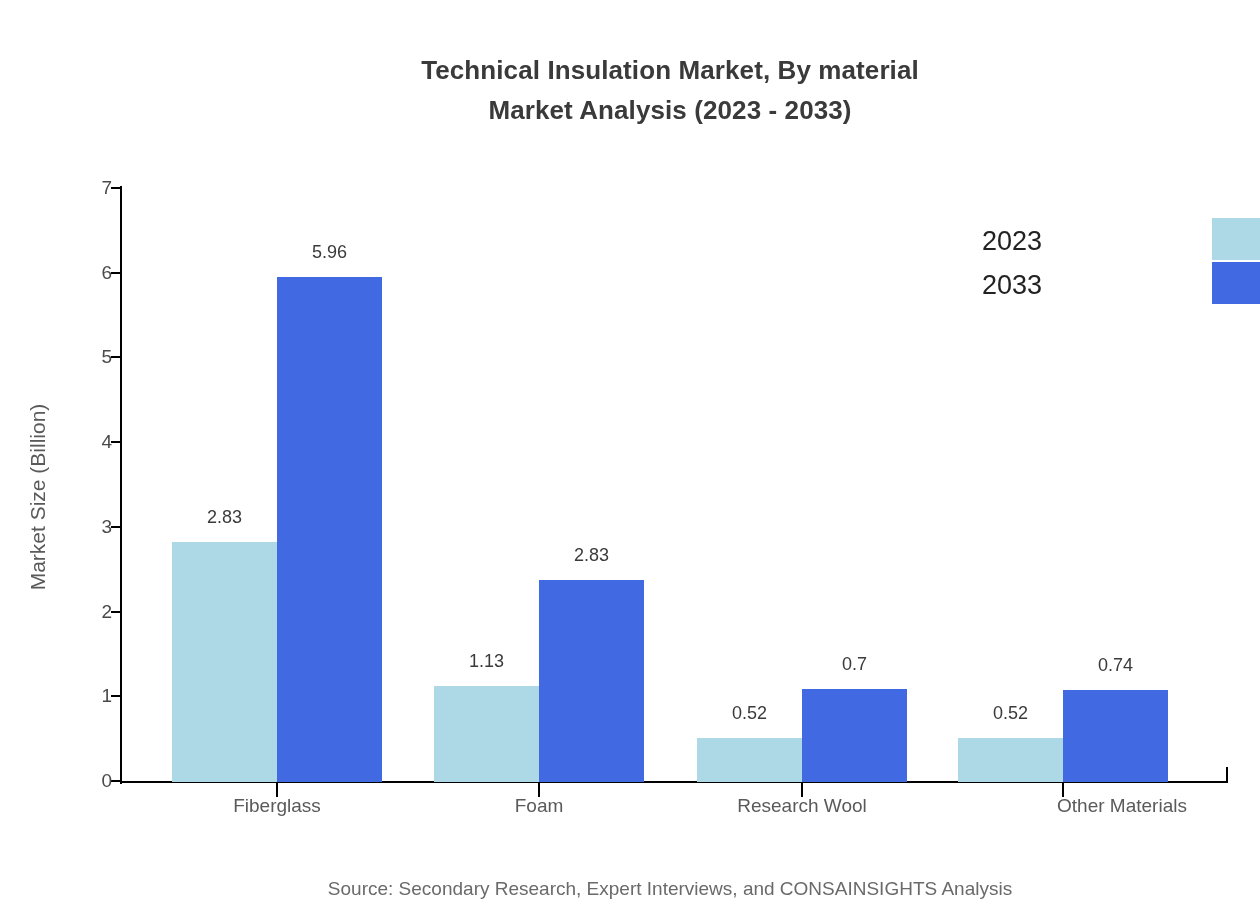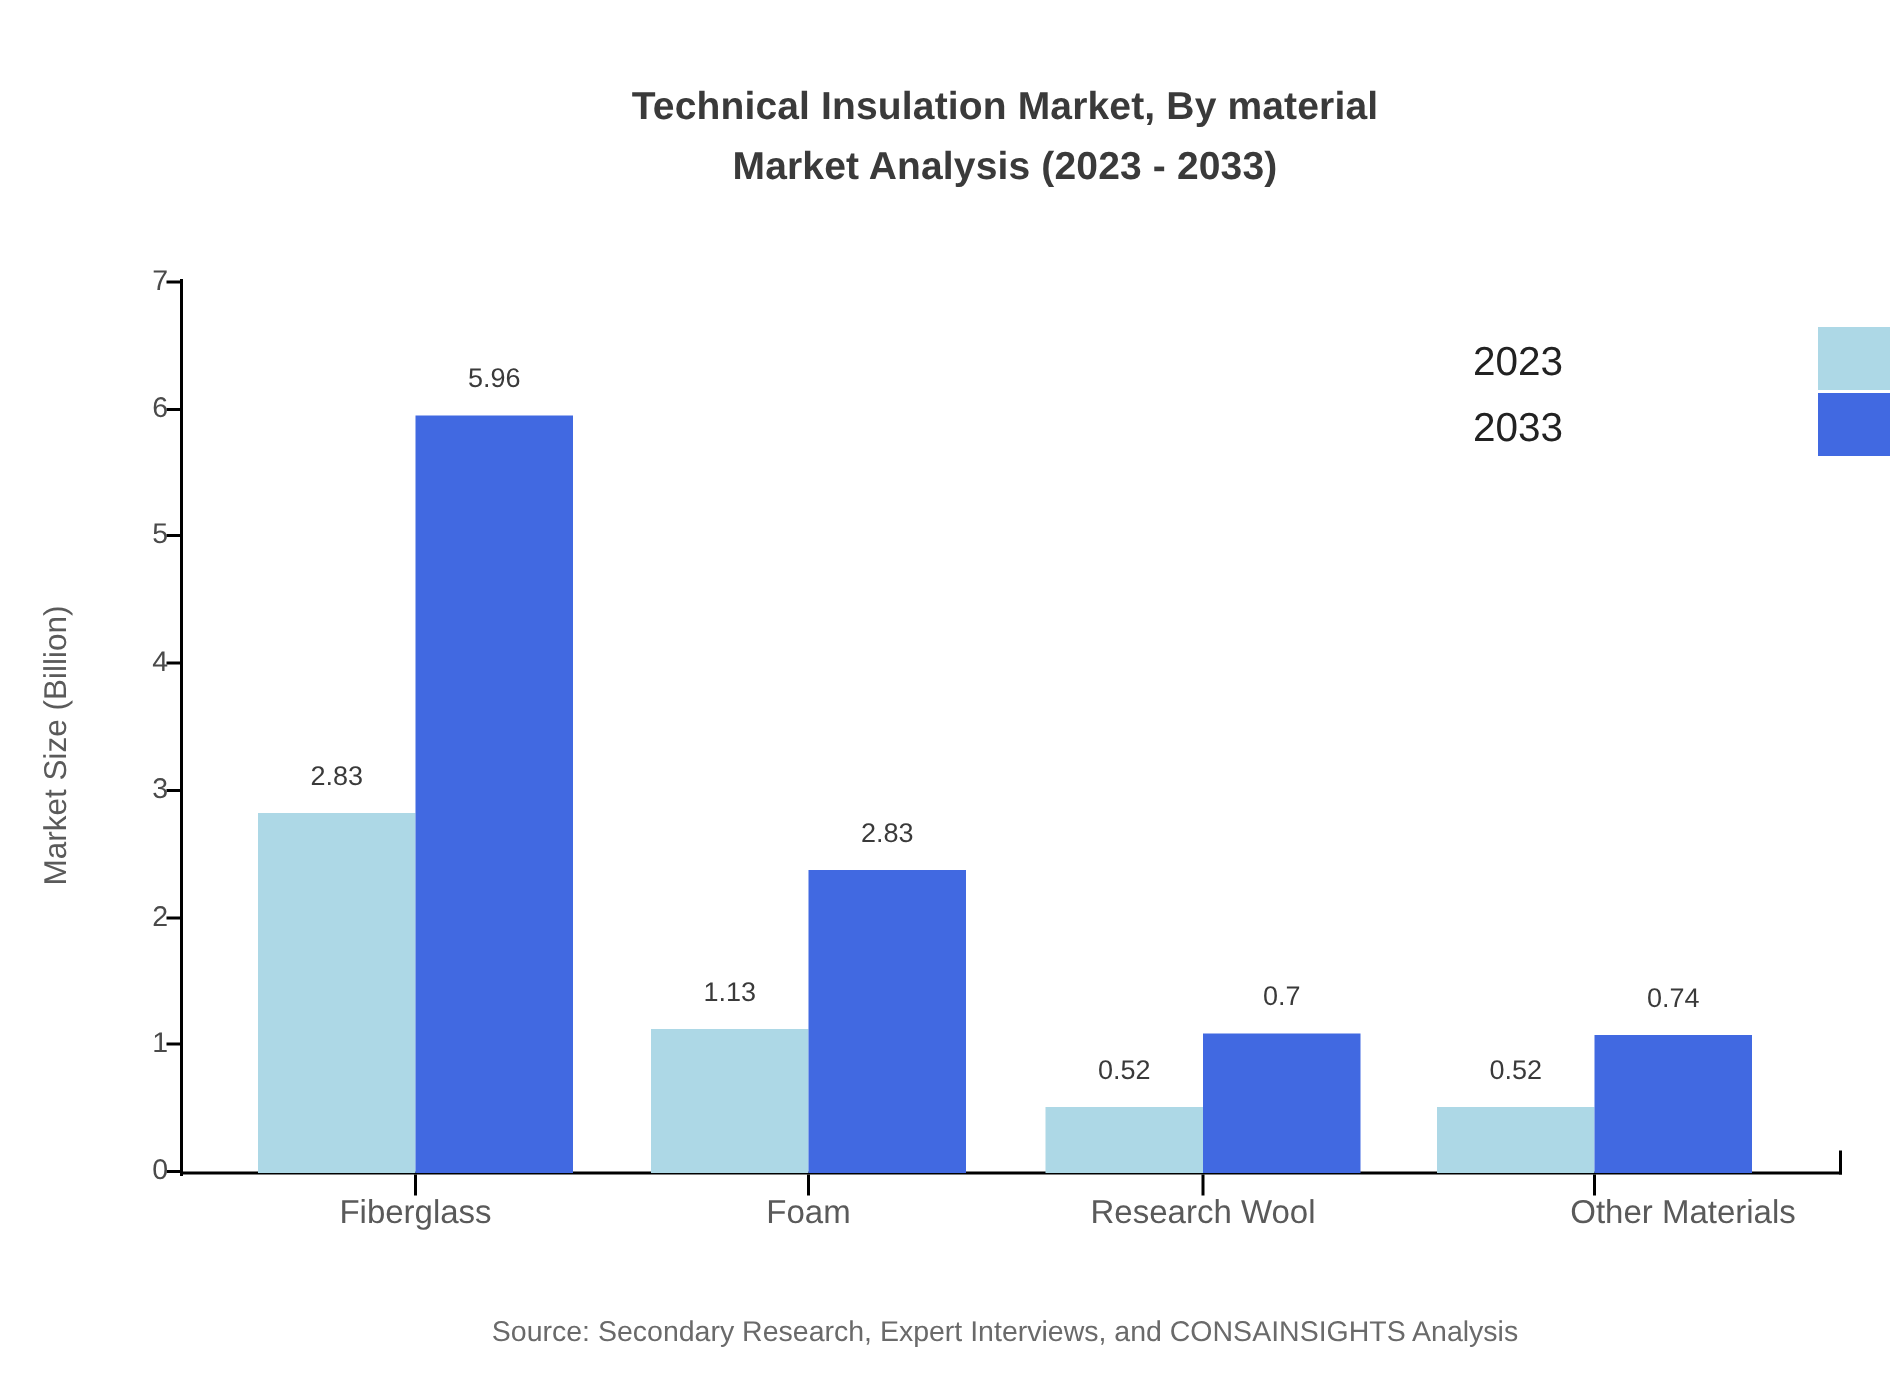--- a/index.html
+++ b/index.html
@@ -110,21 +110,21 @@
   .xtick {
     position: absolute;
     top: 783px;
     width: 2px;
     height: 14px;
     background: #000000;
   }
   .xtick-label {
     position: absolute;
     top: 795px;
-    font-size: 22px;
+    font-size: 19px;
     color: #5a5a5a;
     text-align: center;
     transform: translateX(-50%);
     white-space: nowrap;
   }
 
   
   .bar {
     position: absolute;
     bottom: 0;

